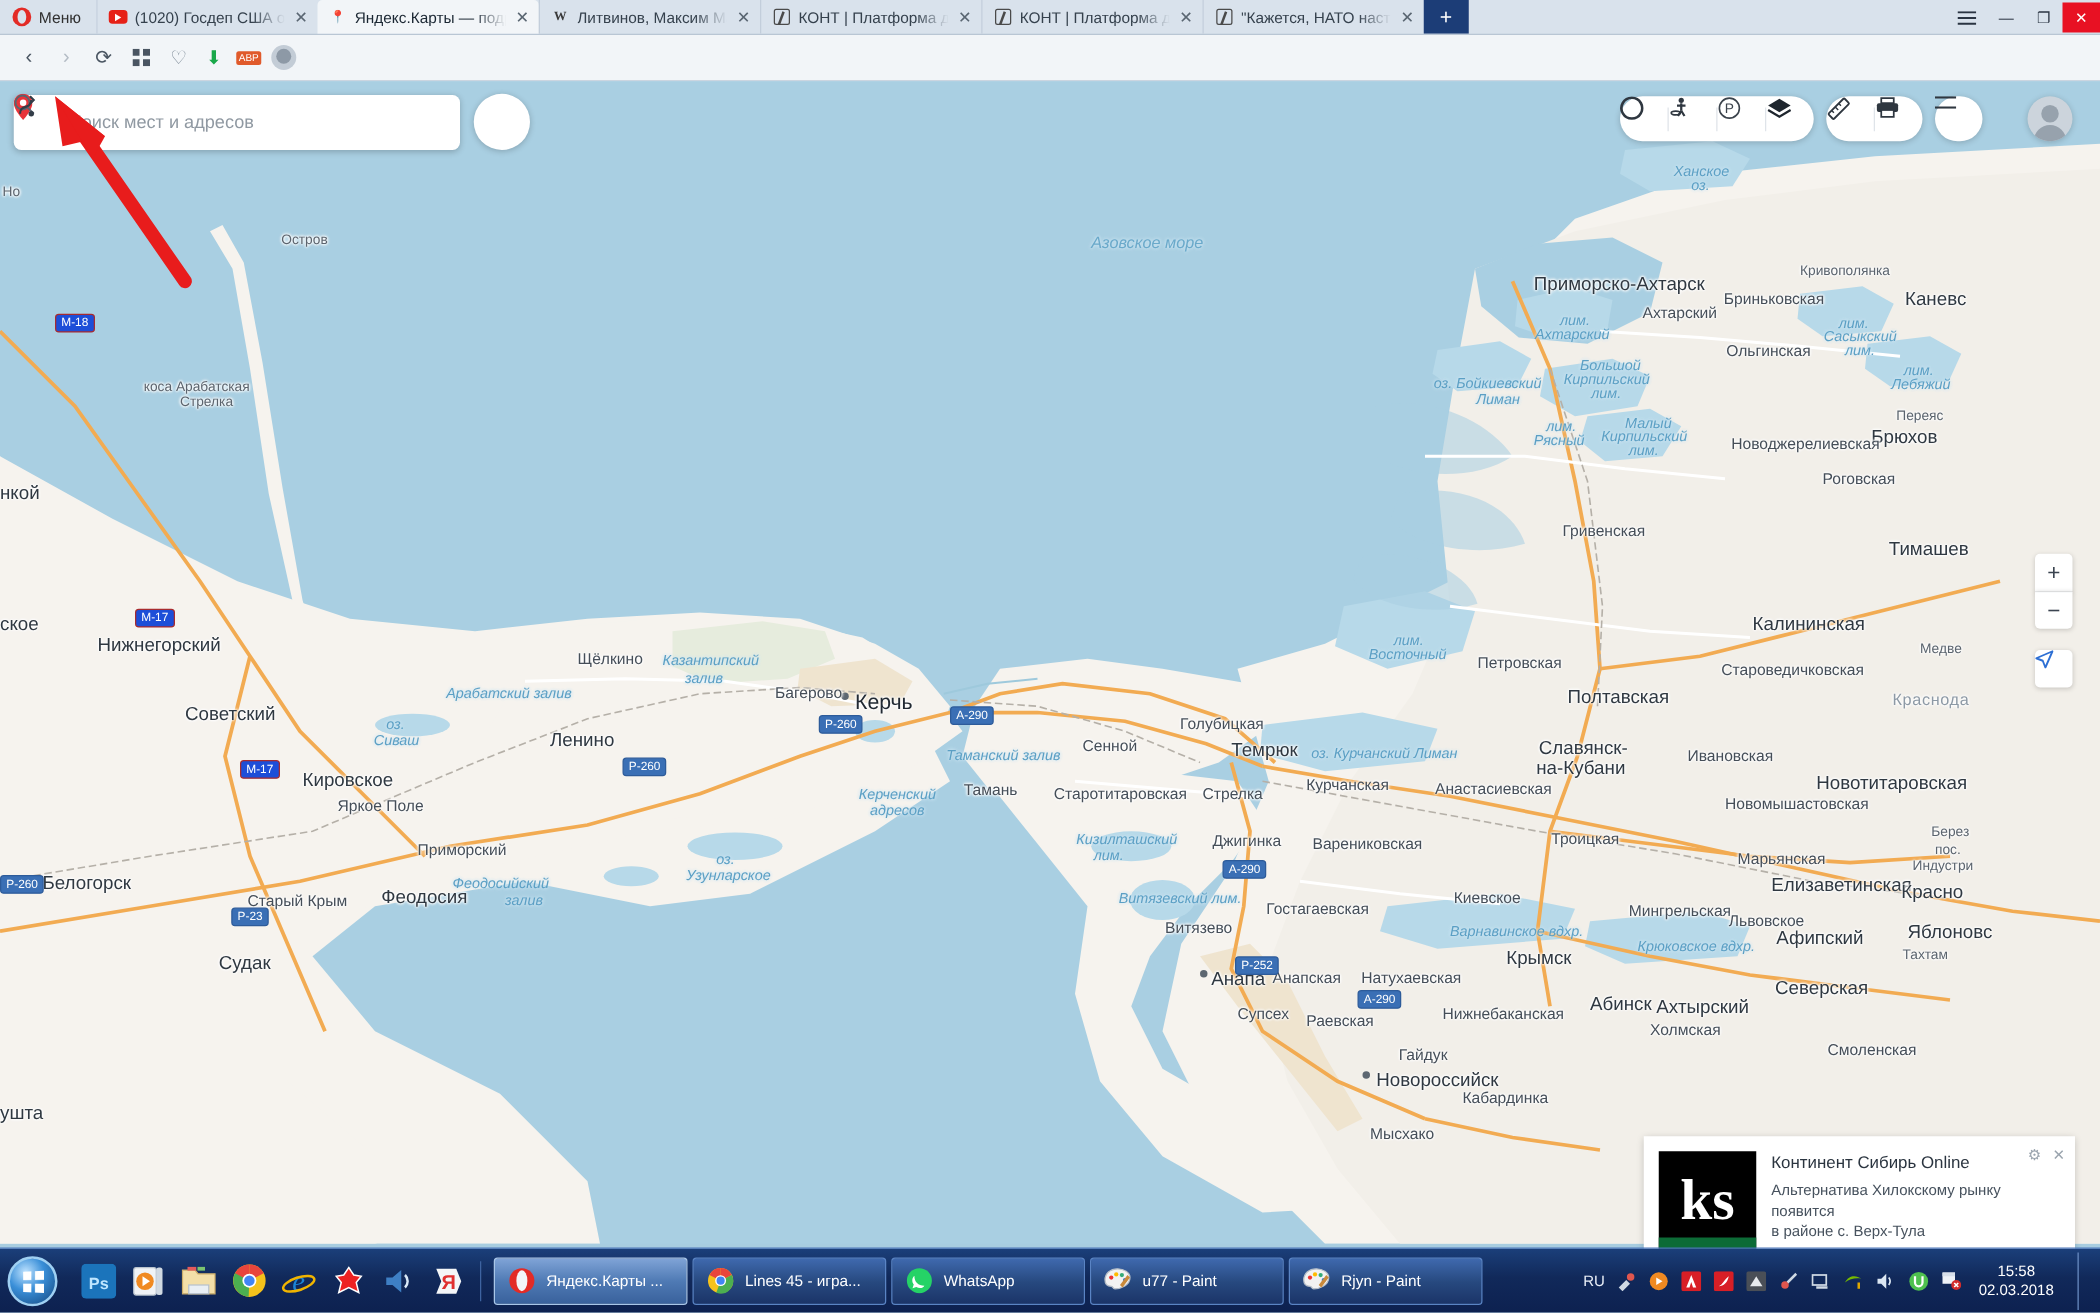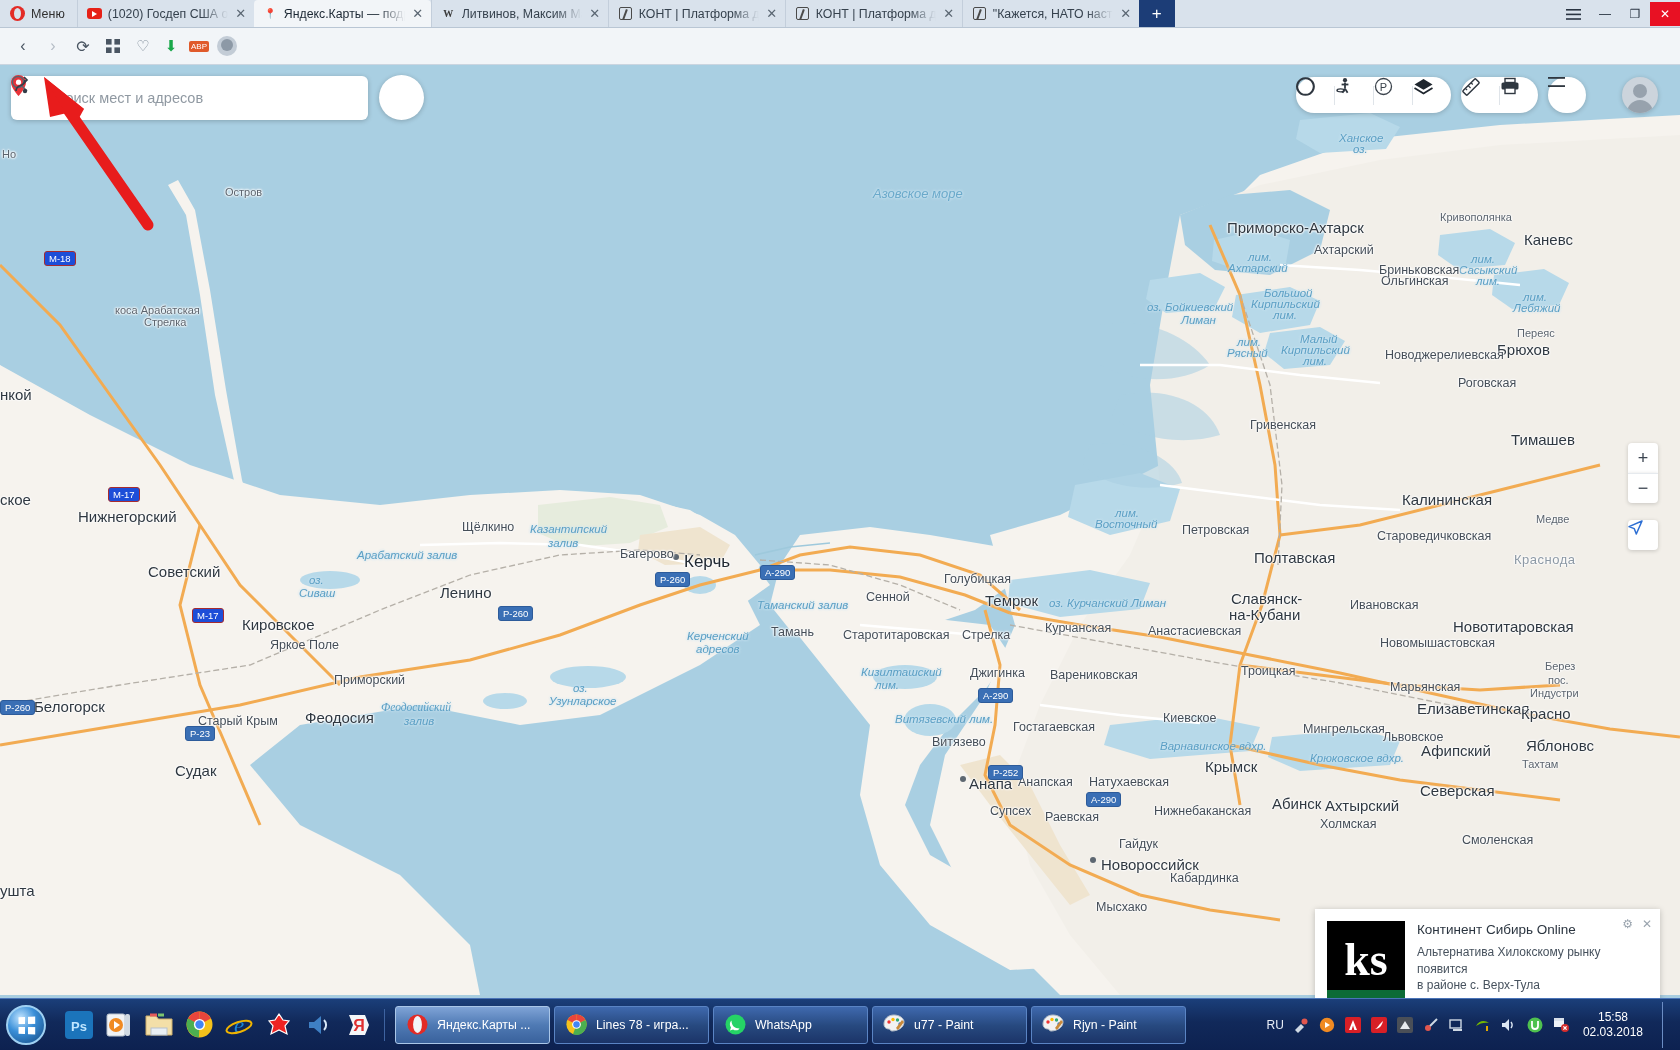--- a/index.html
+++ b/index.html
@@ -387,21 +387,21 @@
     </svg>
 
     <div id="map-labels">
         <div class="lbl water-lg" style="left: 873px; top: 121px;">Азовское море</div>
         <div class="lbl water" style="left: 357px; top: 484px;">Арабатский залив</div>
         <div class="lbl water" style="left: 530px; top: 458px;">Казантипский</div>
         <div class="lbl water" style="left: 548px; top: 472px;">залив</div>
         <div class="lbl water" style="left: 757px; top: 534px;">Таманский залив</div>
         <div class="lbl water" style="left: 687px; top: 565px;">Керченский</div>
         <div class="lbl water" style="left: 696px; top: 578px;">адресов</div>
-        <div class="lbl water" style="left: 381px; top: 636px; font-family: Liberation Serif, serif;">Феодосийский</div>
+        <div class="lbl water" style="left: 362px; top: 636px;">Феодосийский</div>
         <div class="lbl water" style="left: 404px; top: 650px;">залив</div>
         <div class="lbl water" style="left: 573px; top: 617px;">оз.</div>
         <div class="lbl water" style="left: 549px; top: 630px;">Узунларское</div>
         <div class="lbl water" style="left: 309px; top: 509px;">оз.</div>
         <div class="lbl water" style="left: 299px; top: 522px;">Сиваш</div>
         <div class="lbl water" style="left: 895px; top: 648px;">Витязевский лим.</div>
         <div class="lbl water" style="left: 861px; top: 601px;">Кизилташский</div>
         <div class="lbl water" style="left: 875px; top: 614px;">лим.</div>
         <div class="lbl water" style="left: 1147px; top: 236px;">оз. Бойкиевский</div>
         <div class="lbl water" style="left: 1181px; top: 249px;">Лиман</div>
@@ -483,21 +483,21 @@
         <div class="lbl town" style="left: 1303px; top: 657px;">Мингрельская</div>
         <div class="lbl town" style="left: 1383px; top: 665px;">Львовское</div>
         <div class="lbl town" style="left: 1390px; top: 615px;">Марьянская</div>
         <div class="lbl town" style="left: 1380px; top: 571px;">Новомышастовская</div>
         <div class="lbl town" style="left: 1350px; top: 533px;">Ивановская</div>
         <div class="lbl town" style="left: 1182px; top: 458px;">Петровская</div>
         <div class="lbl town" style="left: 1377px; top: 464px;">Староведичковская</div>
         <div class="lbl town" style="left: 1250px; top: 353px;">Гривенская</div>
         <div class="lbl town" style="left: 1381px; top: 209px;">Ольгинская</div>
         <div class="lbl town" style="left: 1314px; top: 178px;">Ахтарский</div>
-        <div class="lbl town" style="left: 1379px; top: 167px; margin-top: 31px;">Бриньковская</div>
+        <div class="lbl town" style="left: 1379px; top: 167px;">Бриньковская</div>
         <div class="lbl town" style="left: 1385px; top: 283px;">Новоджерелиевская</div>
         <div class="lbl town" style="left: 1458px; top: 311px;">Роговская</div>
         <div class="lbl town" style="left: 334px; top: 608px;">Приморский</div>
         <div class="lbl town" style="left: 270px; top: 573px;">Яркое Поле</div>
         <div class="lbl town" style="left: 198px; top: 649px;">Старый Крым</div>
         <div class="lbl small" style="left: 1440px; top: 146px;">Кривополянка</div>
         <div class="lbl small" style="left: 1517px; top: 262px;">Переяс</div>
         <div class="lbl small" style="left: 1536px; top: 448px;">Медве</div>
         <div class="lbl small" style="left: 1545px; top: 595px;">Берез</div>
         <div class="lbl small" style="left: 1548px; top: 609px;">пос.</div>
@@ -740,21 +740,21 @@
       <span class="t-ico">
         <svg class="ic" width="21" height="21" viewBox="0 0 27 27">
             <circle cx="13.5" cy="13.5" r="13" fill="#f5c21b"></circle>
             <path d="M13.5 0.5 A13 13 0 0 1 24.9 7.6 L13.5 13.5 Z" fill="#e8453c"></path>
             <path d="M13.5 0.5 A13 13 0 0 0 2.1 7.6 L13.5 13.5 Z" fill="#e8453c"></path>
             <path d="M24.9 7.6 A13 13 0 0 1 9 26 L13.5 13.5 Z" fill="#4caf50"></path>
             <circle cx="13.5" cy="13.5" r="5.6" fill="#fff"></circle>
             <circle cx="13.5" cy="13.5" r="4.2" fill="#4285f4"></circle>
           </svg>
       </span>
-      <span>Lines 78 - игра...</span>
+      <span>Lines 45 - игра...</span>
     </div>
     <div class="task">
       <span class="t-ico">
         <svg class="ic" width="21" height="21" viewBox="0 0 21 21">
             <circle cx="10.5" cy="10.5" r="10" fill="#25d366"></circle>
             <path d="M6.5 6.5 c0 5 3 8 8 8 -1 2 -4 2.5 -6.5 1 L5 16.5 l1 -3 c-1.6 -2 -1.6 -5.2 0.5 -7z" fill="#fff"></path>
           </svg>
       </span>
       <span>WhatsApp</span>
     </div>

